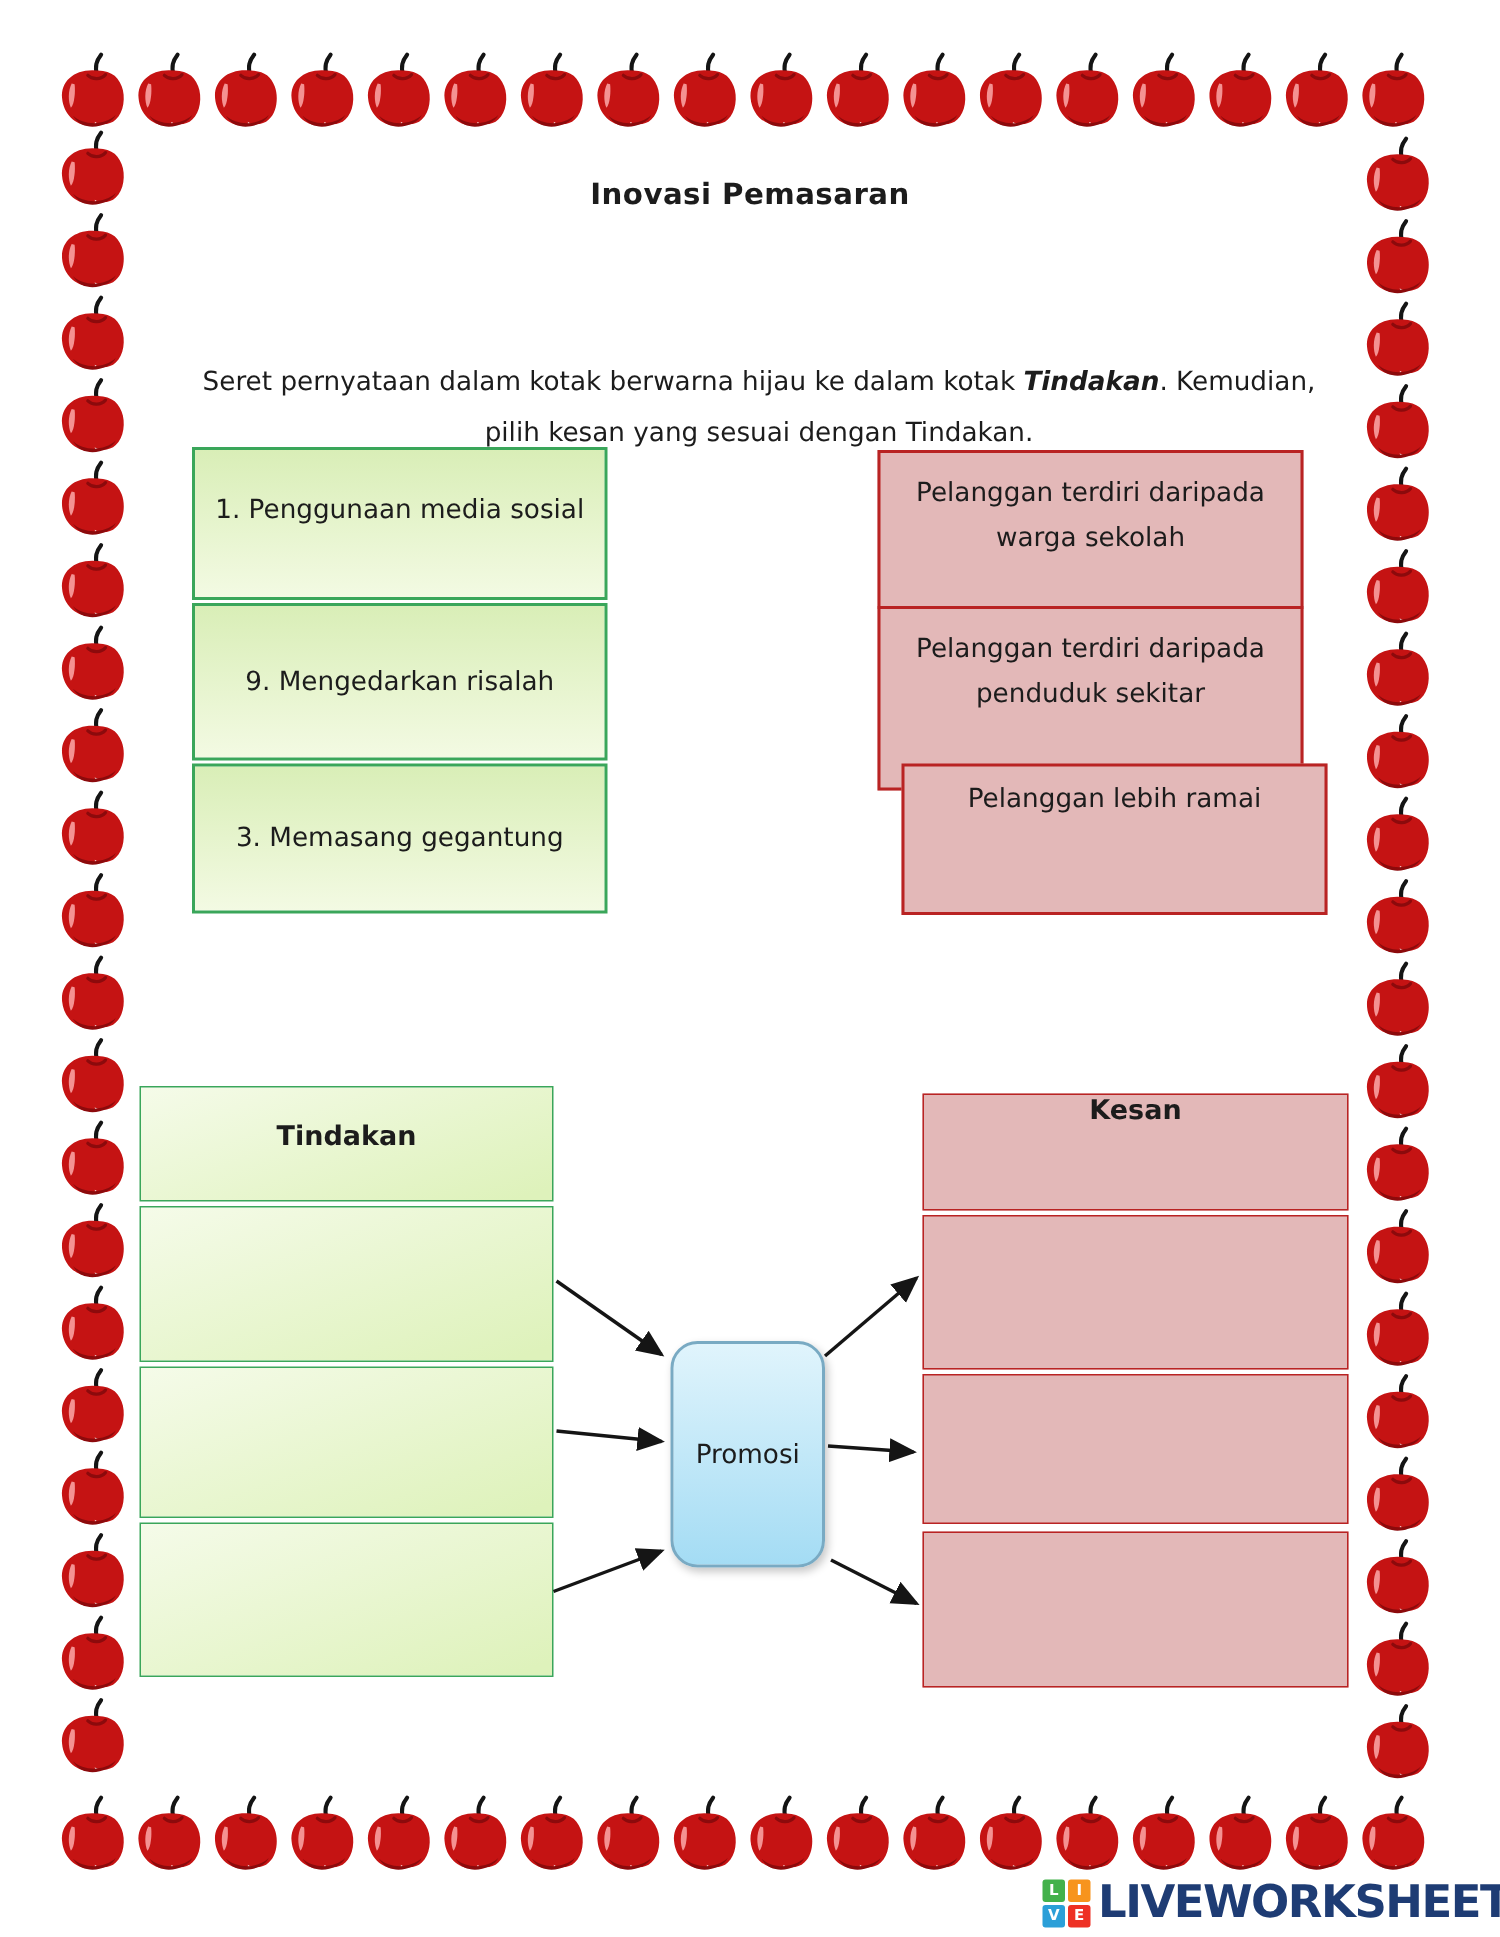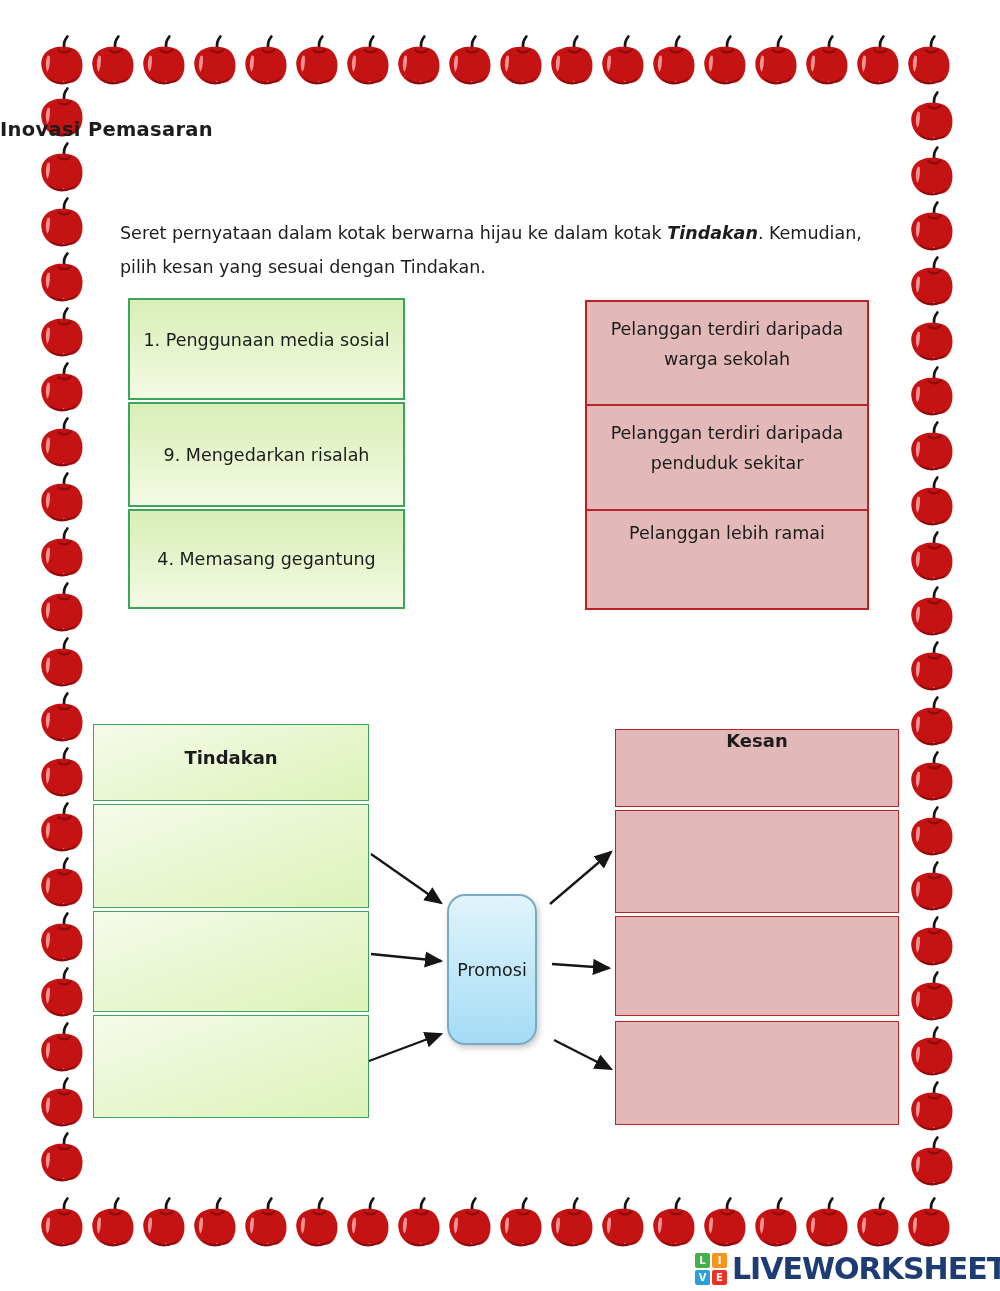--- a/index.html
+++ b/index.html
@@ -11,26 +11,26 @@
   .apple-row{position:absolute;display:flex;}
   .apple-col{position:absolute;display:flex;flex-direction:column;}
   .apple{width:51px;height:55px;flex:0 0 auto;display:block;}
   #border-top{left:36px;top:34px;}
   #border-bottom{left:36px;top:1196px;}
   #border-left{left:36px;top:86px;}
   #border-right{left:906px;top:90px;}
 
   
   .title{
-    position:absolute;left:0;top:118px;width:1000px;text-align:left;
+    position:absolute;left:0;top:118px;width:1000px;text-align:center;
     font-size:19.5px;font-weight:600;letter-spacing:.3px;
   }
   .instruction{
-    position:absolute;left:120px;top:198px;width:772px;
-    font-size:17.5px;line-height:1.95;
+    position:absolute;left:120px;top:220px;width:772px;
+    font-size:17.5px;line-height:1.95;text-align:center;
   }
   .instruction b i{font-weight:700;}
 
   
   .g-box{
     position:absolute;left:128px;width:277px;box-sizing:border-box;
     border:2px solid var(--green_border);
     background:linear-gradient(180deg,var(--green_fill_top) 0%,var(--green_fill_bottom) 100%);
     font-size:17.5px;text-align:center;
   }
@@ -39,21 +39,21 @@
   .g-box.b3{top:509px;height:100px;display:flex;align-items:center;justify-content:center;}
 
   .r-box{
     position:absolute;left:585px;width:284px;box-sizing:border-box;
     border:2px solid var(--red_border);
     background:var(--red_fill);
     font-size:17.5px;text-align:center;line-height:1.7;
   }
   .r-box.b1{top:300px;height:106px;padding-top:13px;}
   .r-box.b2{top:404px;height:123px;padding-top:13px;}
-  .r-box.b3{top:509px;height:101px;padding-top:8px;}
+  .r-box.b3{top:509px;height:101px;padding-top:8px;margin-left:16px;}
 
   
   .d-green{
     position:absolute;left:93px;width:276px;box-sizing:border-box;
     border:1.5px solid var(--green_border);
     background:linear-gradient(160deg,var(--green_slot_top) 0%,var(--green_slot_bottom) 95%);
   }
   .d-green.hdr{top:724px;height:77px;font-size:18px;font-weight:600;text-align:center;padding-top:22px;}
   .d-green.s1{top:804px;height:104px;}
   .d-green.s2{top:911px;height:101px;}
@@ -63,21 +63,21 @@
     position:absolute;left:615px;width:284px;box-sizing:border-box;
     border:1.5px solid var(--red_border);
     background:var(--red_fill);
   }
   .d-red.hdr{top:729px;height:78px;font-size:18px;font-weight:600;text-align:center;}
   .d-red.s1{top:810px;height:103px;}
   .d-red.s2{top:916px;height:100px;}
   .d-red.s3{top:1021px;height:104px;}
 
   .promo{
-    position:absolute;left:447px;top:894px;width:90px;height:151px;box-sizing:border-box;
+    position:absolute;left:447px;top:894px;width:103px;height:151px;box-sizing:border-box;
     border:2px solid var(--blue_border);border-radius:18px;
     background:linear-gradient(180deg,var(--blue_fill_top) 0%,var(--blue_fill_bottom) 100%);
     box-shadow:2px 3px 6px rgba(0,0,0,.22);
     display:flex;align-items:center;justify-content:center;
     font-size:17.5px;font-weight:500;
   }
 
   #arrows{position:absolute;left:0;top:0;width:1000px;height:1291px;pointer-events:none;}
 
   
@@ -633,21 +633,21 @@
   <path d="M23 16.5 C26 19.5 32 19.5 35 16" stroke="#8c0a0c" stroke-width="2.2" fill="none" stroke-linecap="round"></path>
 </svg>
   </div>
 
 <div class="title">Inovasi Pemasaran</div>
 
 <p class="instruction"><span>Seret pernyataan dalam kotak berwarna hijau ke dalam kotak </span><b><i>Tindakan</i></b><span>. Kemudian, pilih kesan yang sesuai dengan Tindakan.</span></p>
 
 <div class="g-box b1">1. Penggunaan media sosial</div>
 <div class="g-box b2">9. Mengedarkan risalah</div>
-<div class="g-box b3">4. Memasang gegantung</div>
+<div class="g-box b3">3. Memasang gegantung</div>
 
 <div class="r-box b1">Pelanggan terdiri daripada warga sekolah</div>
 <div class="r-box b2">Pelanggan terdiri daripada penduduk sekitar</div>
 <div class="r-box b3">Pelanggan lebih ramai</div>
 
 <div class="d-green hdr">Tindakan</div>
 <div class="d-green s1"></div>
 <div class="d-green s2"></div>
 <div class="d-green s3"></div>
 

